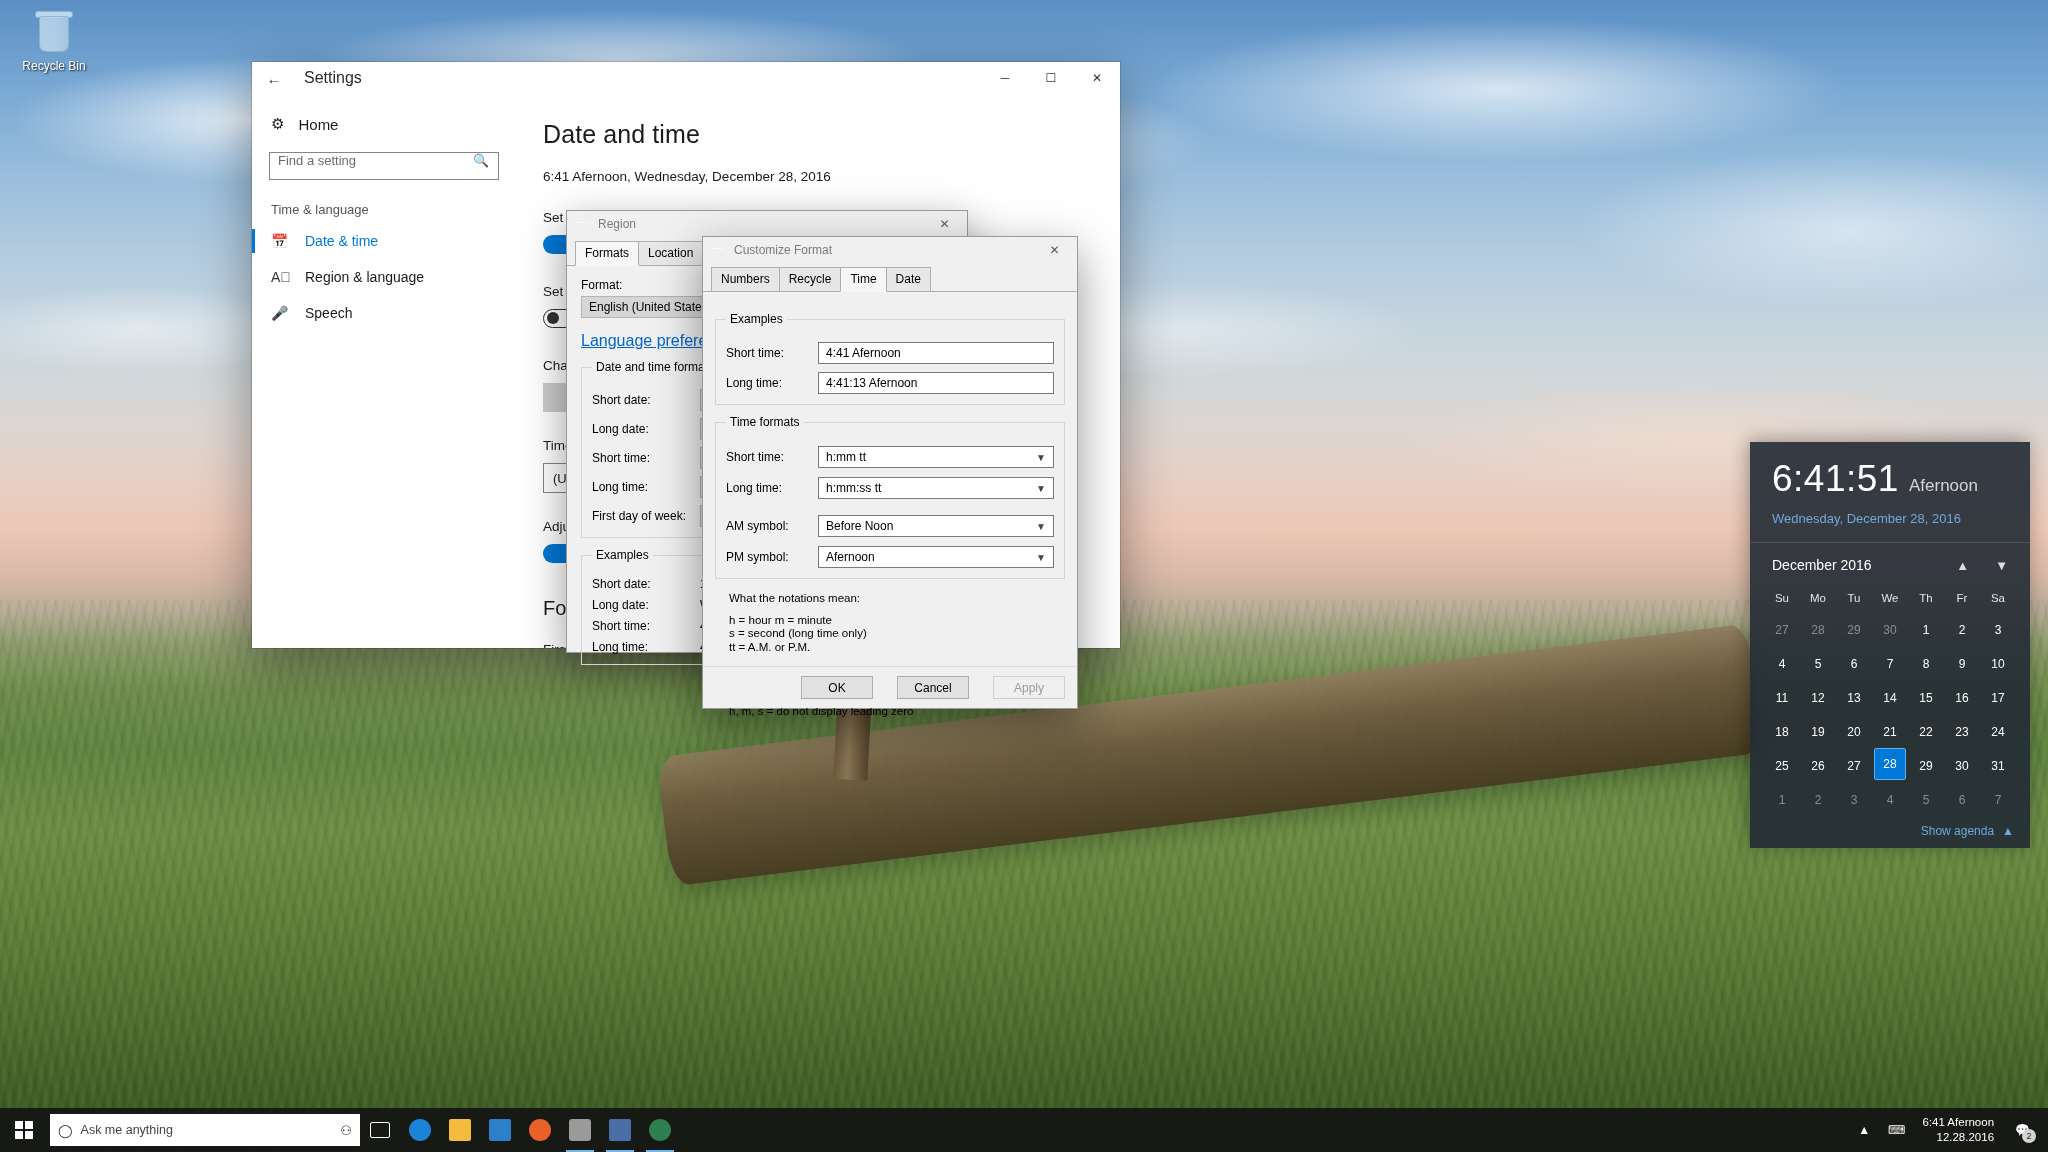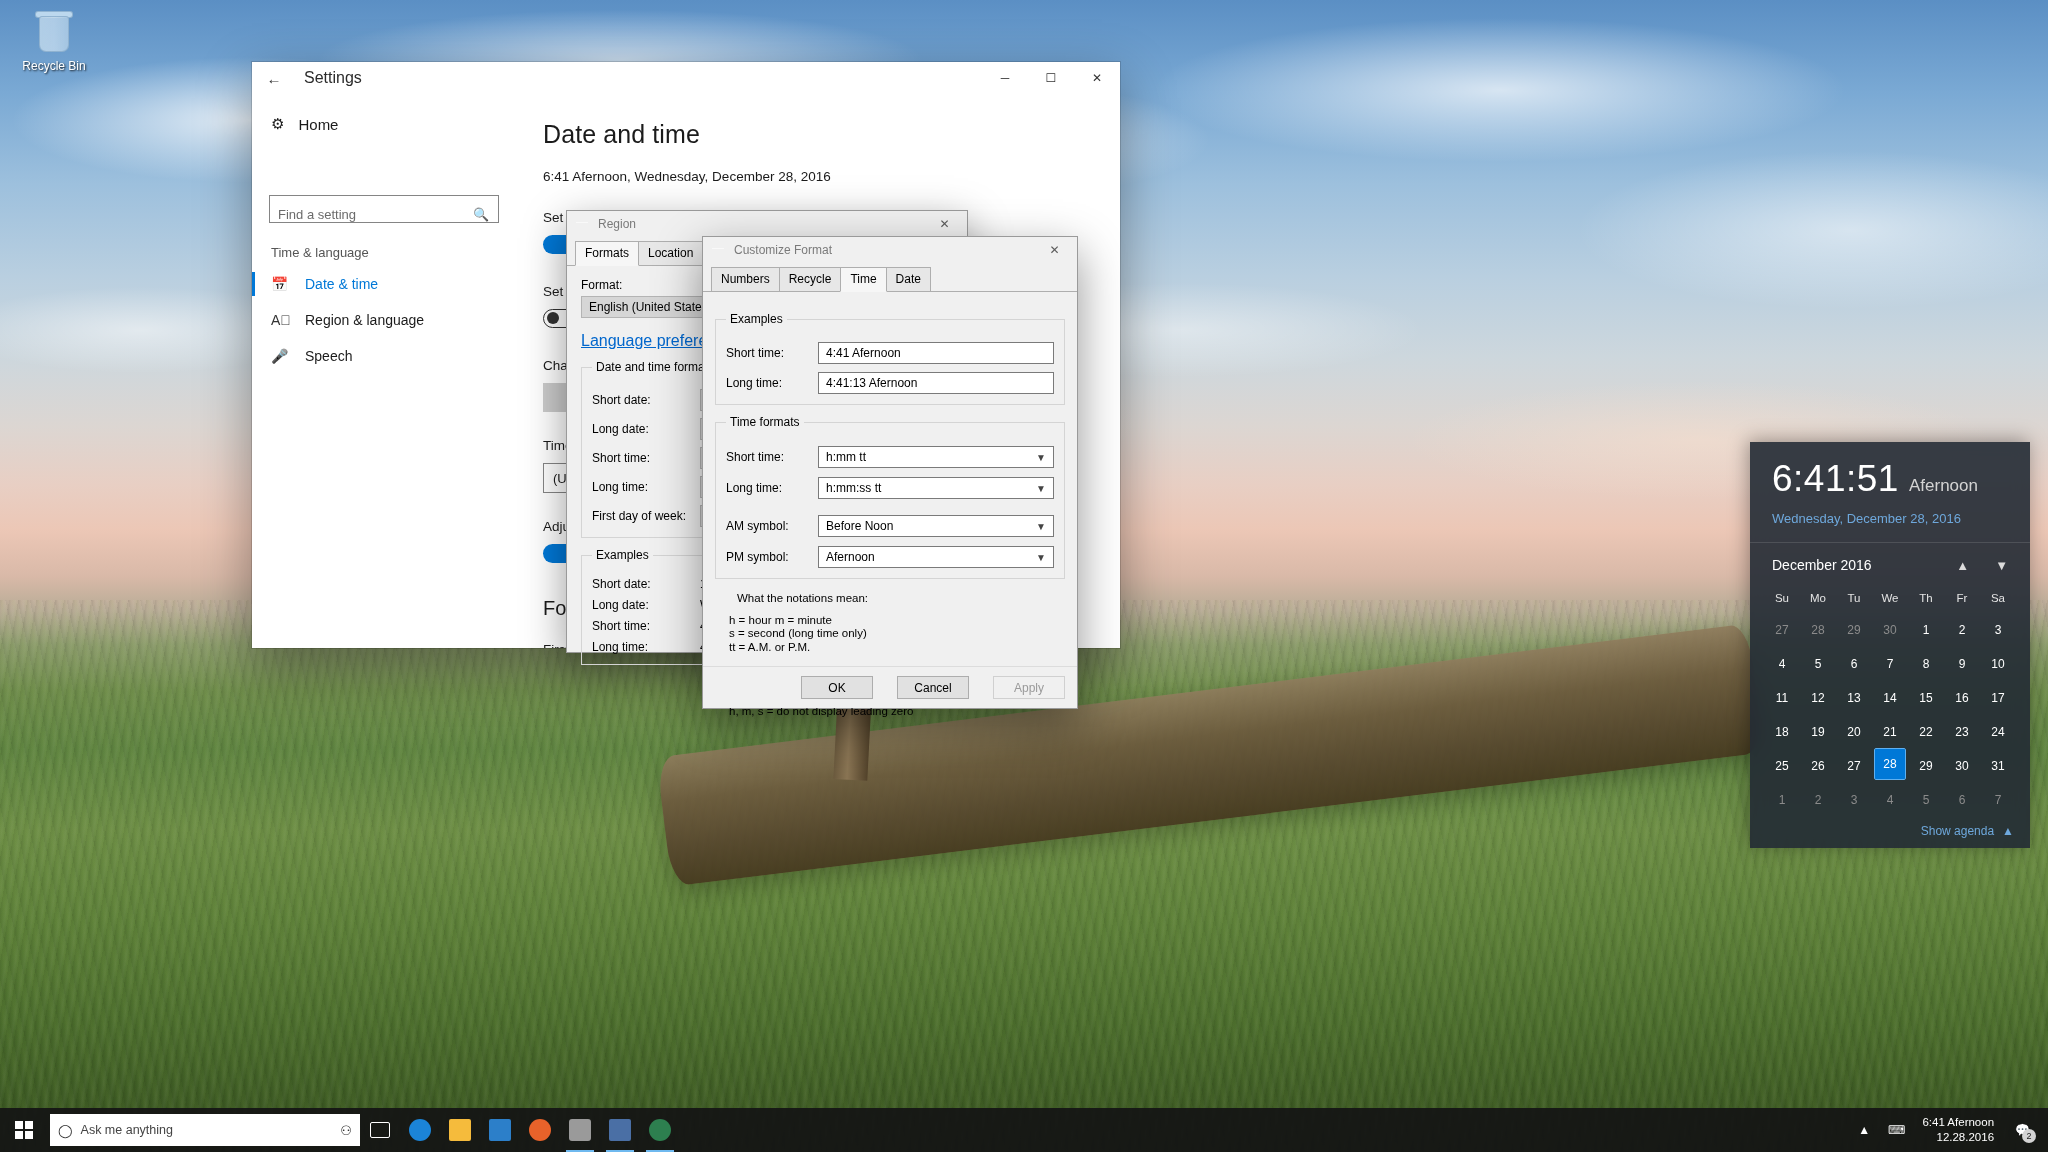--- a/index.html
+++ b/index.html
@@ -122,21 +122,21 @@
   }
   .settings-body { display: flex; height: 554px; }
   .settings-nav { width: 265px; padding: 14px 0 0 0; background: #fff; }
   .nav-home {
     display: flex; align-items: center; gap: 14px;
     padding: 7px 0 7px 19px; font-size: 15px; color: #1b1b1b;
   }
   .nav-search-wrap { padding: 12px 18px 0 17px; }
   .nav-search {
     position: relative; height: 28px; border: 1px solid #858585; background: #fff;
-    display: flex; align-items: flex-end; margin-top: 43px;
+    display: flex; align-items: flex-start;
   }
   .nav-search input {
     border: 0; outline: 0; flex: 1; font-family: inherit; font-size: 13px;
     padding: 0 8px; color: #1b1b1b; background: transparent;
   }
   .nav-search input::placeholder { color: #6b6b6b; }
   .nav-search .srch { padding-right: 8px; color: #333; font-size: 13px; }
   .nav-group {
     font-size: 13px; color: #555; padding: 22px 0 6px 19px;
   }
@@ -255,21 +255,21 @@
   }
   .tf-row { display: flex; align-items: center; margin-top: 9px; }
   .tf-row .tl { width: 92px; font-size: 12px; }
   .tf-combo {
     flex: 1; height: 22px; background: #fff; border: 1px solid #7a7a7a;
     display: flex; align-items: center; justify-content: space-between;
     padding: 0 7px; font-size: 12px;
   }
   .tf-combo .chev { color: #444; font-size: 10px; }
   .notations { margin: 14px 0 0 14px; font-size: 11.5px; line-height: 1.0; }
-  .notations .nt-head { margin-bottom: 10px; margin-left: 8px; }
+  .notations .nt-head { margin-bottom: 10px; }
   .notations .nt-line { margin-bottom: 2px; }
   .nt-gap { height: 12px; }
   .cf-reset-row {
     display: flex; align-items: flex-start; justify-content: space-between;
     margin-top: 16px; padding: 0 2px 0 2px;
   }
   .cf-reset-txt { font-size: 11.5px; line-height: 1.25; max-width: 250px; }
   .btn {
     min-width: 72px; height: 23px; font-size: 12px; font-family: inherit;
     background: #e1e1e1; border: 1px solid #adadad; color: #000;

